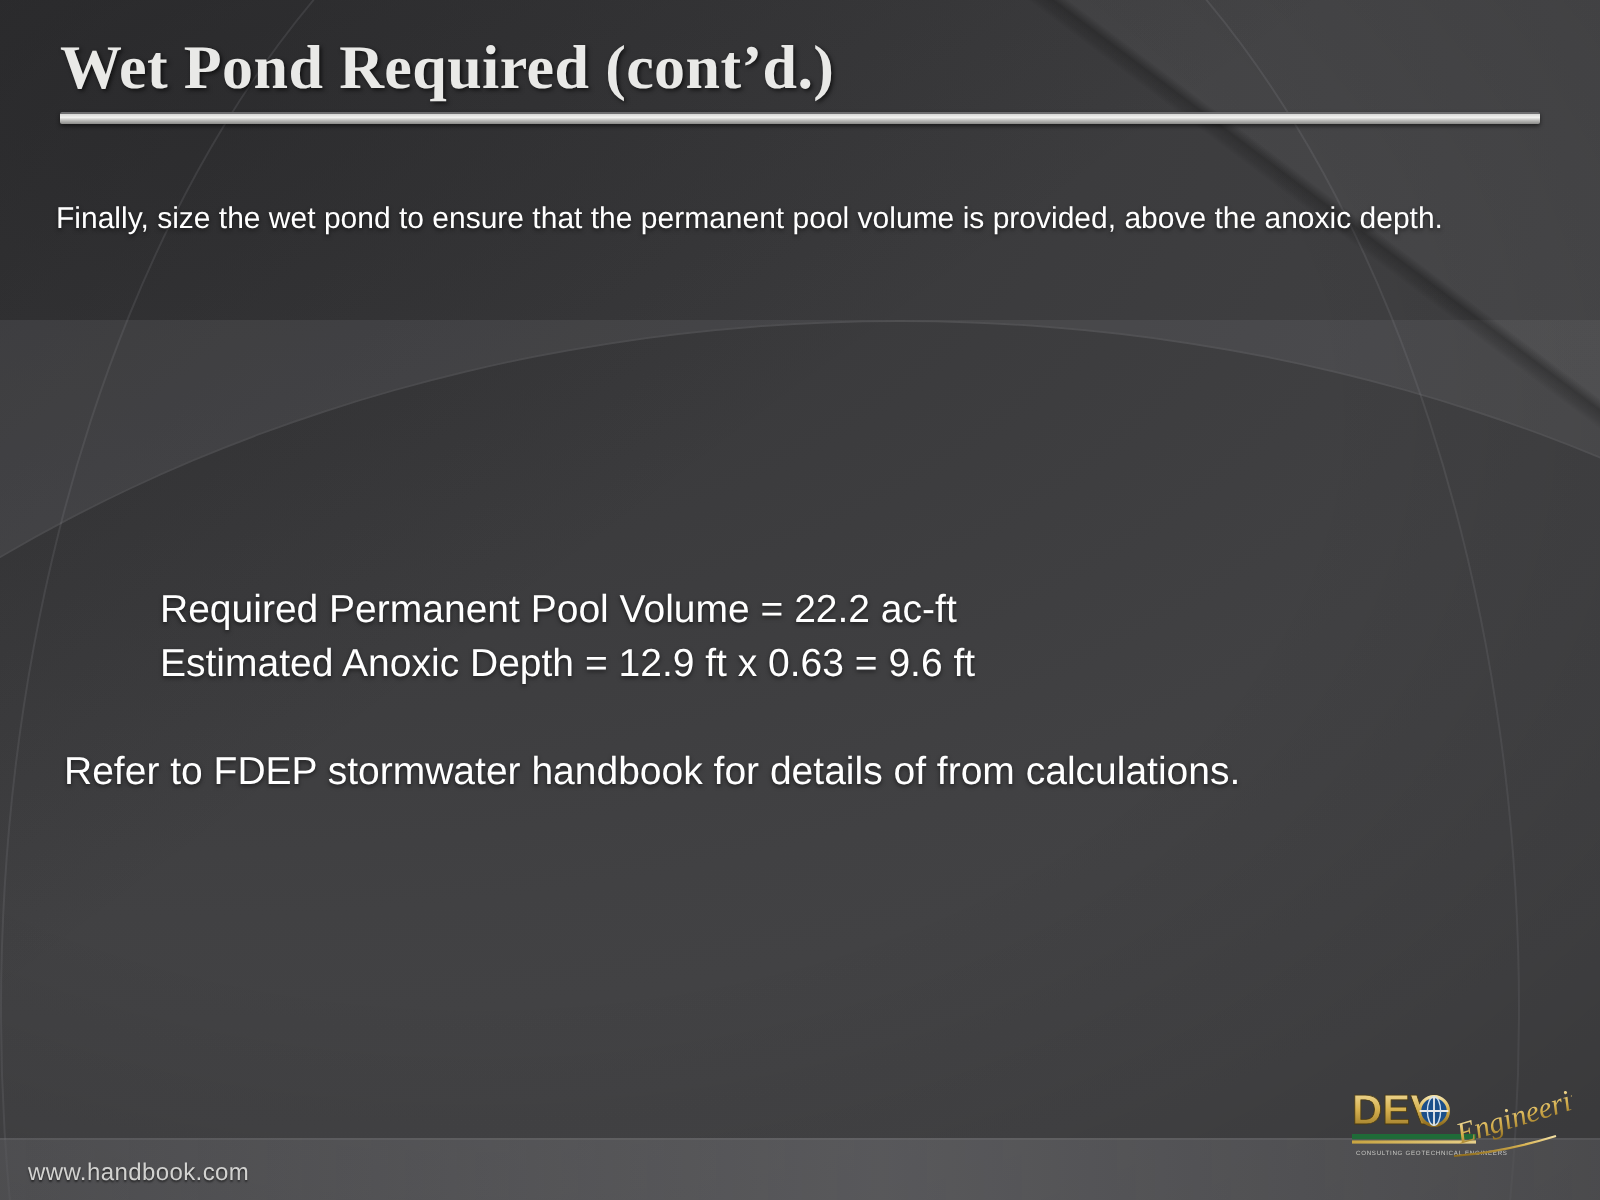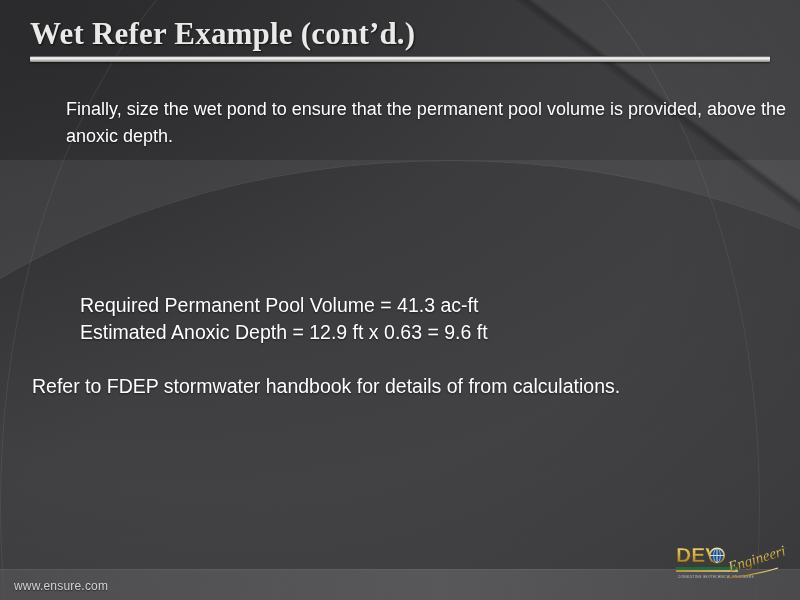--- a/index.html
+++ b/index.html
@@ -103,24 +103,23 @@
     box-shadow: 0 1px 2px rgba(0,0,0,0.55);
   }
 
   
   #body-block {
     position: absolute;
     left: 28px;
     top: 96px;
     width: 730px;
     color: #ffffff;
-    font-size: 18px;
+    font-size: 15px;
     line-height: 27px;
     text-shadow: 0 1px 2px rgba(0,0,0,0.55);
-    margin-left: 38px;
   }
   .para {
     margin: 0 0 26px 0;
   }
   .para.tight { margin-bottom: 0; }
 
   #calc-block {
     position: absolute;
     left: 80px;
     top: 292px;
@@ -179,37 +178,37 @@
   <div class="bg-layer" id="bg-base"></div>
   <div class="bg-layer" id="bg-wedge-topleft"></div>
   <div class="bg-layer" id="bg-curve-lower"></div>
   <div class="bg-layer" id="bg-arc-hairline"></div>
   <div class="bg-layer" id="bg-arc-right"></div>
   <div class="bg-layer" id="bg-diagonal-topright"></div>
   <div class="bg-layer" id="bg-diagonal-edge"></div>
   <div class="bg-layer" id="bg-vignette"></div>
 
   <div id="title-block">
-    <div id="slide-title">Wet Refer Example (cont’d.)</div>
+    <div id="slide-title">Wet Pond Required (cont’d.)</div>
     <div id="title-rule"></div>
   </div>
 
   <div id="body-block">
     <p class="para">Finally, size the wet pond to ensure that the permanent pool volume is provided, above the anoxic depth.</p>
   </div>
 
   <div id="calc-block">
-    <div class="calc-line">Required Permanent Pool Volume = 41.3 ac-ft</div>
+    <div class="calc-line">Required Permanent Pool Volume = 22.2 ac-ft</div>
     <div class="calc-line">Estimated Anoxic Depth = 12.9 ft x 0.63 = 9.6 ft</div>
   </div>
 
   <div id="closing-line">Refer to FDEP stormwater handbook for details of from calculations.</div>
 
   <div id="footer-bar"></div>
-  <div id="footer-url">www.ensure.com</div>
+  <div id="footer-url">www.handbook.com</div>
 
   <svg id="logo" viewBox="0 0 112 46">
     <defs>
       <linearGradient id="goldGrad" x1="0" y1="0" x2="0" y2="1">
         <stop offset="0%" stop-color="#f5e2a6"></stop>
         <stop offset="45%" stop-color="#d8b352"></stop>
         <stop offset="100%" stop-color="#8c6a1c"></stop>
       </linearGradient>
       <linearGradient id="barGold" x1="0" y1="0" x2="1" y2="0">
         <stop offset="0%" stop-color="#c8a441"></stop>

